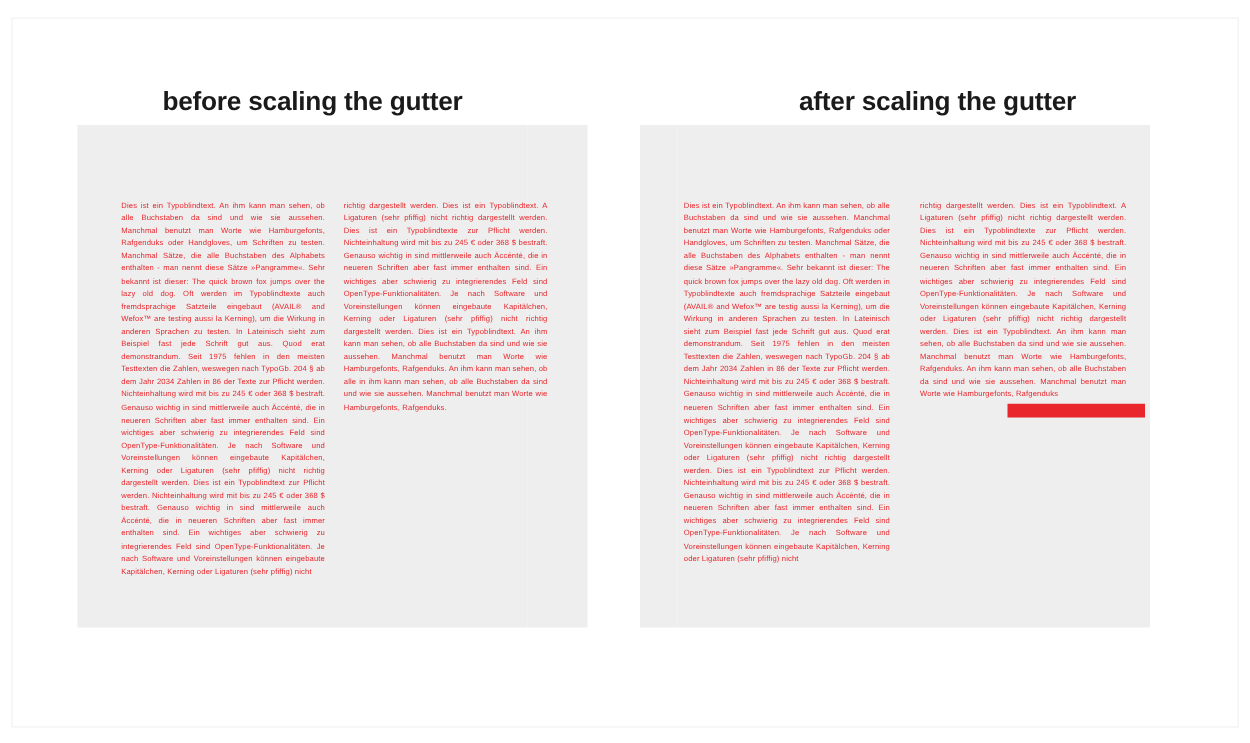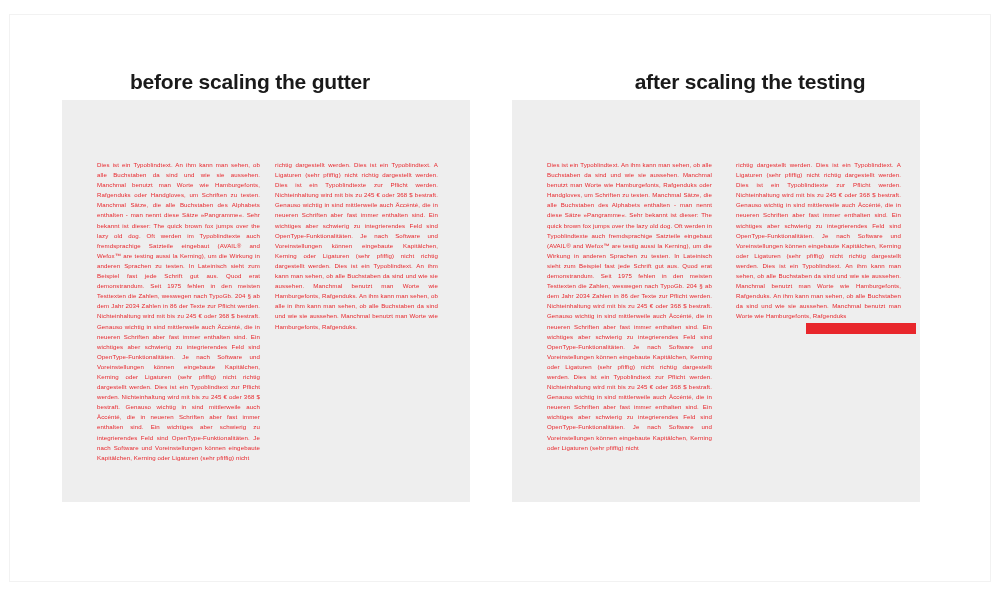--- a/index.html
+++ b/index.html
@@ -93,21 +93,21 @@
     <div class="textblock" style="left:97px; top:148px; width:163px;">Dies ist ein Typoblindtext. An ihm kann man sehen, ob alle Buchstaben da sind und wie sie aussehen. Manchmal benutzt man Worte wie Hamburgefonts, Rafgenduks oder Handgloves, um Schriften zu testen. Manchmal Sätze, die alle Buchstaben des Alphabets enthalten - man nennt diese Sätze »Pangramme«. Sehr bekannt ist dieser: The quick brown fox jumps over the lazy old dog. Oft werden im Typoblindtexte auch fremdsprachige Satzteile eingebaut (AVAIL® and Wefox™ are testing aussi la Kerning), um die Wirkung in anderen Sprachen zu testen. In Lateinisch sieht zum Beispiel fast jede Schrift gut aus. Quod erat demonstrandum. Seit 1975 fehlen in den meisten Testtexten die Zahlen, weswegen nach TypoGb. 204 § ab dem Jahr 2034 Zahlen in 86 der Texte zur Pflicht werden. Nichteinhaltung wird mit bis zu 245 € oder 368 $ bestraft. Genauso wichtig in sind mittlerweile auch Äccénté, die in neueren Schriften aber fast immer enthalten sind. Ein wichtiges aber schwierig zu integrierendes Feld sind OpenType-Funktionalitäten. Je nach Software und Voreinstellungen können eingebaute Kapitälchen, Kerning oder Ligaturen (sehr pfiffig) nicht richtig dargestellt werden. Dies ist ein Typoblindtext zur Pflicht werden. Nichteinhaltung wird mit bis zu 245 € oder 368 $ bestraft. Genauso wichtig in sind mittlerweile auch Äccénté, die in neueren Schriften aber fast immer enthalten sind. Ein wichtiges aber schwierig zu integrierendes Feld sind OpenType-Funktionalitäten. Je nach Software und Voreinstellungen können eingebaute Kapitälchen, Kerning oder Ligaturen (sehr pfiffig) nicht</div>
 
     <div class="textblock" style="left:275px; top:148px; width:163px;">richtig dargestellt werden. Dies ist ein Typoblindtext. A Ligaturen (sehr pfiffig) nicht richtig dargestellt werden. Dies ist ein Typoblindtexte zur Pflicht werden. Nichteinhaltung wird mit bis zu 245 € oder 368 $ bestraft. Genauso wichtig in sind mittlerweile auch Äccénté, die in neueren Schriften aber fast immer enthalten sind. Ein wichtiges aber schwierig zu integrierendes Feld sind OpenType-Funktionalitäten. Je nach Software und Voreinstellungen können eingebaute Kapitälchen, Kerning oder Ligaturen (sehr pfiffig) nicht richtig dargestellt werden. Dies ist ein Typoblindtext. An ihm kann man sehen, ob alle Buchstaben da sind und wie sie aussehen. Manchmal benutzt man Worte wie Hamburgefonts, Rafgenduks. An ihm kann man sehen, ob alle in ihm kann man sehen, ob alle Buchstaben da sind und wie sie aussehen. Manchmal benutzt man Worte wie Hamburgefonts, Rafgenduks.</div>
   </div>
 
   <div class="panel panel-after">
     <div class="grey-block" style="left:12px; top:88px; width:30px; height:402px;"></div>
     <div class="grey-block" style="left:42px; top:88px; width:330px; height:402px;"></div>
     <div class="grey-block" style="left:372px; top:88px; width:48px; height:402px;"></div>
 
-    <div class="panel-title">after scaling the testing</div>
+    <div class="panel-title">after scaling the gutter</div>
 
     <div class="textblock" style="left:47px; top:148px; width:165px;">Dies ist ein Typoblindtext. An ihm kann man sehen, ob alle Buchstaben da sind und wie sie aussehen. Manchmal benutzt man Worte wie Hamburgefonts, Rafgenduks oder Handgloves, um Schriften zu testen. Manchmal Sätze, die alle Buchstaben des Alphabets enthalten - man nennt diese Sätze »Pangramme«. Sehr bekannt ist dieser: The quick brown fox jumps over the lazy old dog. Oft werden in Typoblindtexte auch fremdsprachige Satzteile eingebaut (AVAIL® and Wefox™ are testig aussi la Kerning), um die Wirkung in anderen Sprachen zu testen. In Lateinisch sieht zum Beispiel fast jede Schrift gut aus. Quod erat demonstrandum. Seit 1975 fehlen in den meisten Testtexten die Zahlen, weswegen nach TypoGb. 204 § ab dem Jahr 2034 Zahlen in 86 der Texte zur Pflicht werden. Nichteinhaltung wird mit bis zu 245 € oder 368 $ bestraft. Genauso wichtig in sind mittlerweile auch Äccénté, die in neueren Schriften aber fast immer enthalten sind. Ein wichtiges aber schwierig zu integrierendes Feld sind OpenType-Funktionalitäten. Je nach Software und Voreinstellungen können eingebaute Kapitälchen, Kerning oder Ligaturen (sehr pfiffig) nicht richtig dargestellt werden. Dies ist ein Typoblindtext zur Pflicht werden. Nichteinhaltung wird mit bis zu 245 € oder 368 $ bestraft. Genauso wichtig in sind mittlerweile auch Äccénté, die in neueren Schriften aber fast immer enthalten sind. Ein wichtiges aber schwierig zu integrierendes Feld sind OpenType-Funktionalitäten. Je nach Software und Voreinstellungen können eingebaute Kapitälchen, Kerning oder Ligaturen (sehr pfiffig) nicht</div>
 
     <div class="textblock" style="left:236px; top:148px; width:165px;">richtig dargestellt werden. Dies ist ein Typoblindtext. A Ligaturen (sehr pfiffig) nicht richtig dargestellt werden. Dies ist ein Typoblindtexte zur Pflicht werden. Nichteinhaltung wird mit bis zu 245 € oder 368 $ bestraft. Genauso wichtig in sind mittlerweile auch Äccénté, die in neueren Schriften aber fast immer enthalten sind. Ein wichtiges aber schwierig zu integrierendes Feld sind OpenType-Funktionalitäten. Je nach Software und Voreinstellungen können eingebaute Kapitälchen, Kerning oder Ligaturen (sehr pfiffig) nicht richtig dargestellt werden. Dies ist ein Typoblindtext. An ihm kann man sehen, ob alle Buchstaben da sind und wie sie aussehen. Manchmal benutzt man Worte wie Hamburgefonts, Rafgenduks. An ihm kann man sehen, ob alle Buchstaben da sind und wie sie aussehen. Manchmal benutzt man Worte wie Hamburgefonts, Rafgenduks</div>
 
     <div class="red-bar" style="left:306px; top:311px; width:110px; height:11px;"></div>
   </div>
 </div>
 
 </body></html>

